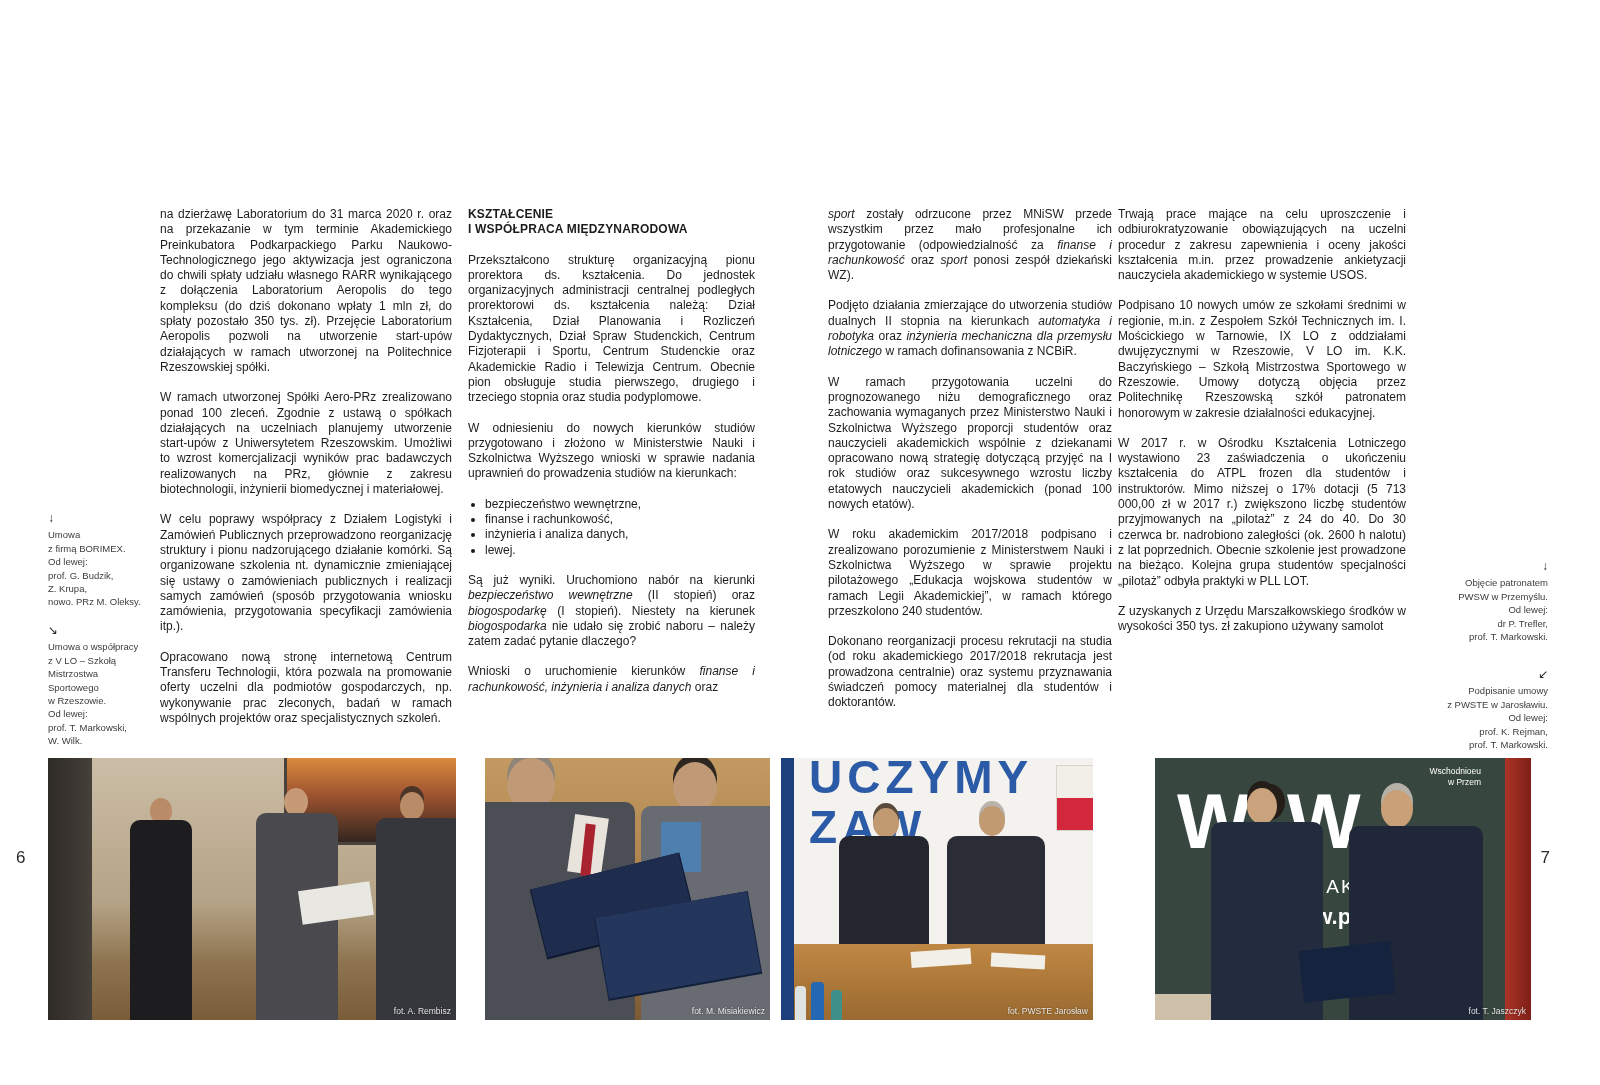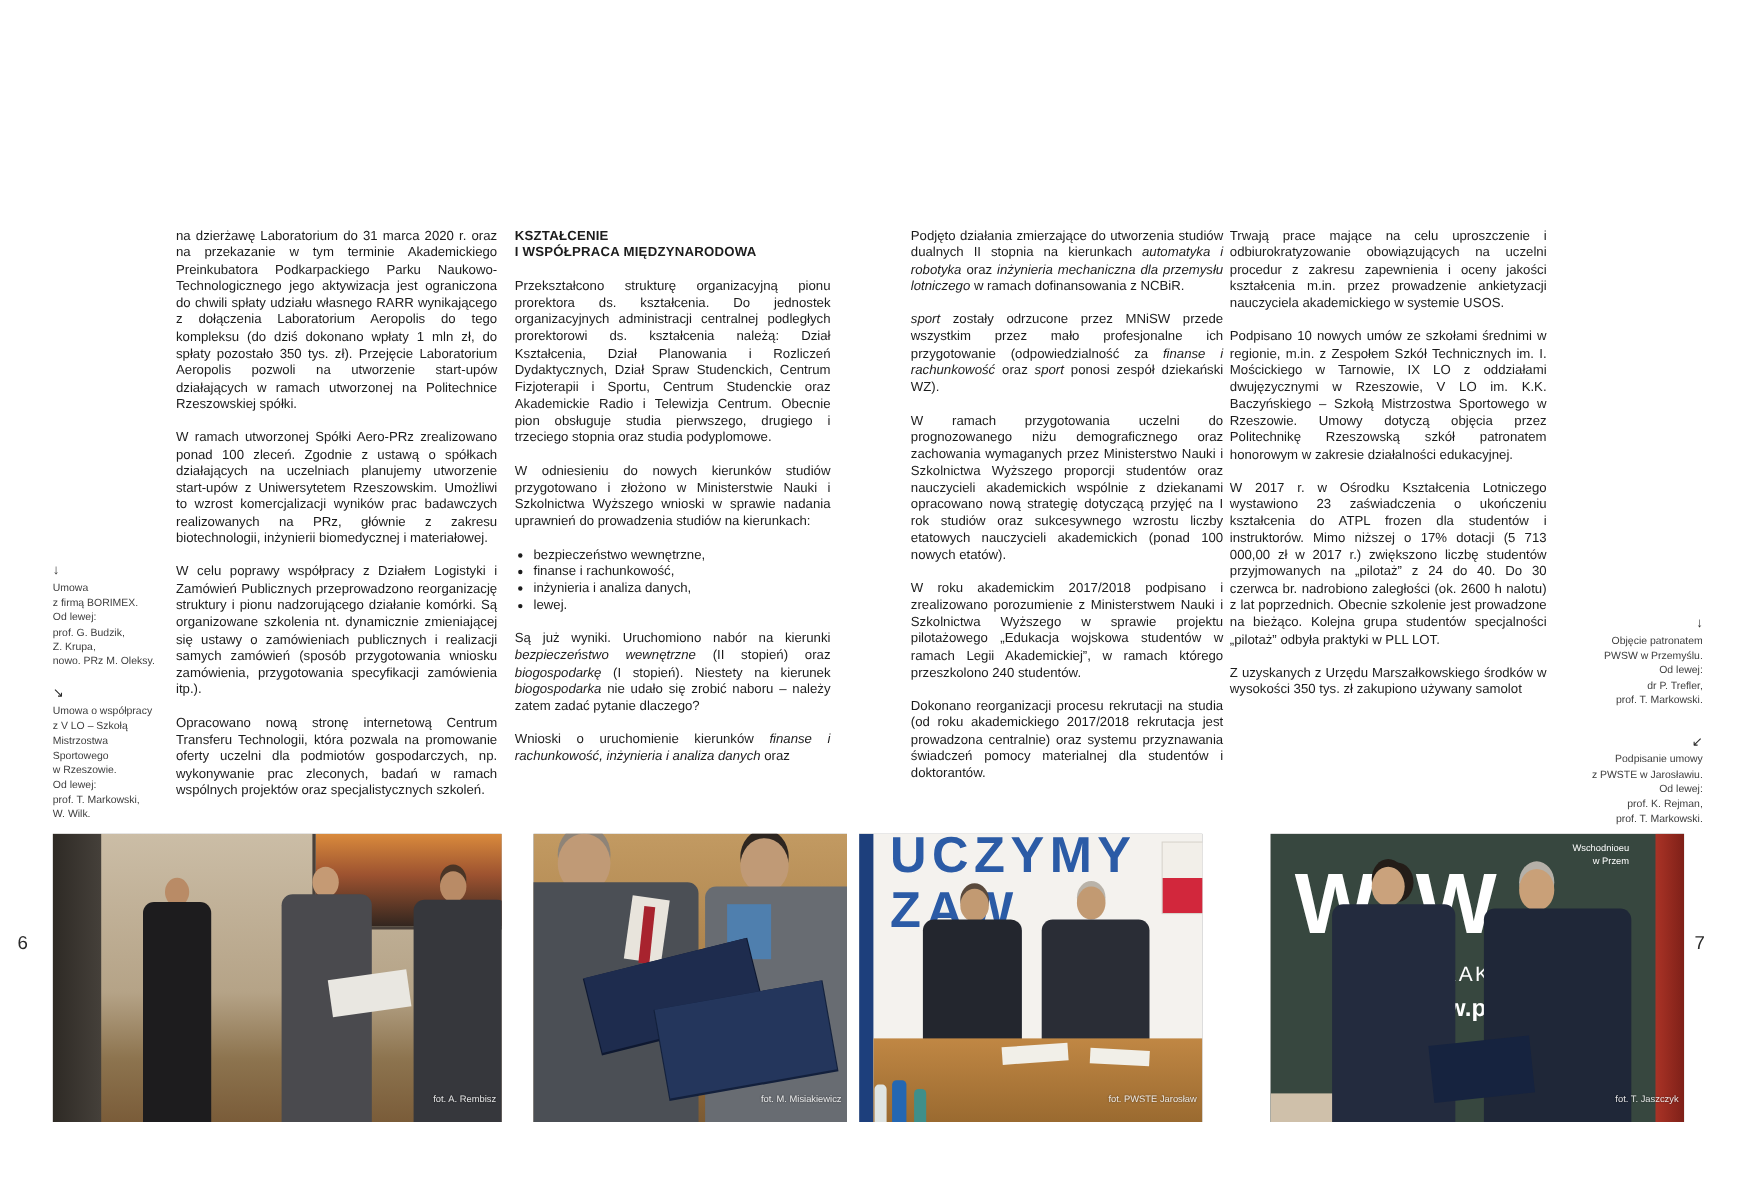--- a/index.html
+++ b/index.html
@@ -31,21 +31,21 @@
   .pagenum{position:absolute;top:848px;font-size:17px;color:#2a2a2a;}
   #pn6{left:16px;}
   #pn7{right:50px;}
   
   .photo{position:absolute;top:758px;height:262px;overflow:hidden;background:#888;}
   #photo1{left:48px;width:408px;}
   #photo2{left:485px;width:285px;}
   #photo3{left:781px;width:312px;}
   #photo4{left:1155px;width:376px;}
   .photo *{position:absolute;}
-  .credit{right:5px;bottom:16px;font-size:8.5px;color:#f4f4f4;opacity:.92;text-shadow:0 0 2px rgba(0,0,0,.6);}
+  .credit{right:5px;bottom:4px;font-size:8.5px;color:#f4f4f4;opacity:.92;text-shadow:0 0 2px rgba(0,0,0,.6);}
   .head{border-radius:50%;}
   .bodyshape{border-radius:10px 10px 0 0;}
   
   .p1-wall{inset:0;background:linear-gradient(180deg,#cbbda6 0%,#b5a387 55%,#8d744f 78%,#7a5c39 100%);}
   .p1-door{left:0;top:0;width:44px;height:100%;background:linear-gradient(90deg,#2e2a25,#45403a);}
   .p1-pic{left:236px;top:0;width:172px;height:84px;background:linear-gradient(180deg,#d98a3c 0%,#9c5230 45%,#33261f 100%);border:3px solid #4a413a;border-top:0;}
   
   .p2-bg{inset:0;background:linear-gradient(180deg,#c29a62 0%,#a57b45 60%,#7b5a33 100%);}
   
   .p3-bg{inset:0;background:#f4f2ee;}
@@ -88,22 +88,22 @@
         <li>finanse i rachunkowość,</li>
         <li>inżynieria i analiza danych,</li>
         <li>lewej.</li>
       </ul>
       <p><span>Są już wyniki. Uruchomiono nabór na kierunki </span><span class="it">bezpieczeństwo wewnętrzne</span><span> (II stopień) oraz </span><span class="it">biogospodarkę</span><span> (I stopień). Niestety na kierunek </span><span class="it">biogospodarka</span><span> nie udało się zrobić naboru – należy zatem zadać pytanie dlaczego?</span></p>
       <p><span>Wnioski o uruchomienie kierunków </span><span class="it">finanse i rachunkowość, inżynieria i analiza danych</span><span> oraz</span></p>
     </div>
 </div>
 
 <div class="col" id="col3">
+    <p><span class="it">sport</span><span> zostały odrzucone przez MNiSW przede wszystkim przez mało profesjonalne ich przygotowanie (odpowiedzialność za </span><span class="it">finanse i rachunkowość</span><span> oraz </span><span class="it">sport</span><span> ponosi zespół dziekański WZ).</span></p>
     <p><span>Podjęto działania zmierzające do utworzenia studiów dualnych II stopnia na kierunkach </span><span class="it">automatyka i robotyka</span><span> oraz </span><span class="it">inżynieria mechaniczna dla przemysłu lotniczego</span><span> w ramach dofinansowania z NCBiR.</span></p>
-    <p><span class="it">sport</span><span> zostały odrzucone przez MNiSW przede wszystkim przez mało profesjonalne ich przygotowanie (odpowiedzialność za </span><span class="it">finanse i rachunkowość</span><span> oraz </span><span class="it">sport</span><span> ponosi zespół dziekański WZ).</span></p>
     <p><span>W ramach przygotowania uczelni do prognozowanego niżu demograficznego oraz zachowania wymaganych przez Ministerstwo Nauki i Szkolnictwa Wyższego proporcji studentów oraz nauczycieli akademickich wspólnie z dziekanami opracowano nową strategię dotyczącą przyjęć na I rok studiów oraz sukcesywnego wzrostu liczby etatowych nauczycieli akademickich (ponad 100 nowych etatów).</span></p>
     <p><span>W roku akademickim 2017/2018 podpisano i zrealizowano porozumienie z Ministerstwem Nauki i Szkolnictwa Wyższego w sprawie projektu pilotażowego „Edukacja wojskowa studentów w ramach Legii Akademickiej”, w ramach którego przeszkolono 240 studentów.</span></p>
     <p><span>Dokonano reorganizacji procesu rekrutacji na studia (od roku akademickiego 2017/2018 rekrutacja jest prowadzona centralnie) oraz systemu przyznawania świadczeń pomocy materialnej dla studentów i doktorantów.</span></p>
   </div>
 <div class="col" id="col4">
     <p><span>Trwają prace mające na celu uproszczenie i odbiurokratyzowanie obowiązujących na uczelni procedur z zakresu zapewnienia i oceny jakości kształcenia m.in. przez prowadzenie ankietyzacji nauczyciela akademickiego w systemie USOS.</span></p>
     <p><span>Podpisano 10 nowych umów ze szkołami średnimi w regionie, m.in. z Zespołem Szkół Technicznych im. I. Mościckiego w Tarnowie, IX LO z oddziałami dwujęzycznymi w Rzeszowie, V LO im. K.K. Baczyńskiego – Szkołą Mistrzostwa Sportowego w Rzeszowie. Umowy dotyczą objęcia przez Politechnikę Rzeszowską szkół patronatem honorowym w zakresie działalności edukacyjnej.</span></p>
     <p><span>W 2017 r. w Ośrodku Kształcenia Lotniczego wystawiono 23 zaświadczenia o ukończeniu kształcenia do ATPL frozen dla studentów i instruktorów. Mimo niższej o 17% dotacji (5 713 000,00 zł w 2017 r.) zwiększono liczbę studentów przyjmowanych na „pilotaż” z 24 do 40. Do 30 czerwca br. nadrobiono zaległości (ok. 2600 h nalotu) z lat poprzednich. Obecnie szkolenie jest prowadzone na bieżąco. Kolejna grupa studentów specjalności „pilotaż” odbyła praktyki w PLL LOT.</span></p>
     <p><span>Z uzyskanych z Urzędu Marszałkowskiego środków w wysokości 350 tys. zł zakupiono używany samolot</span></p>
   </div>

